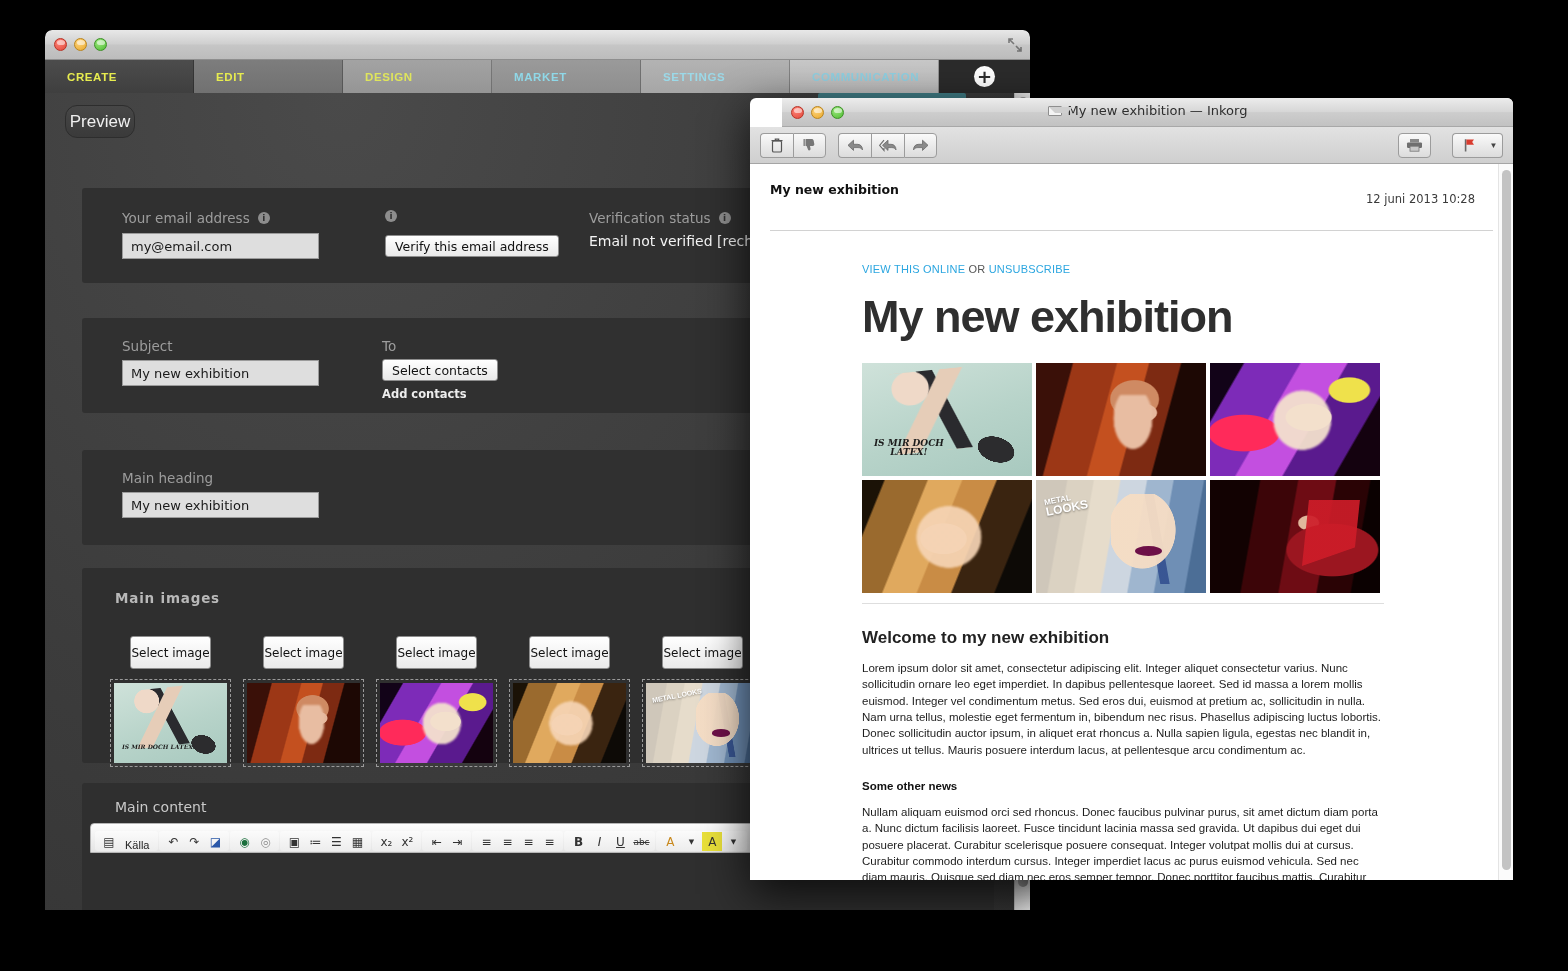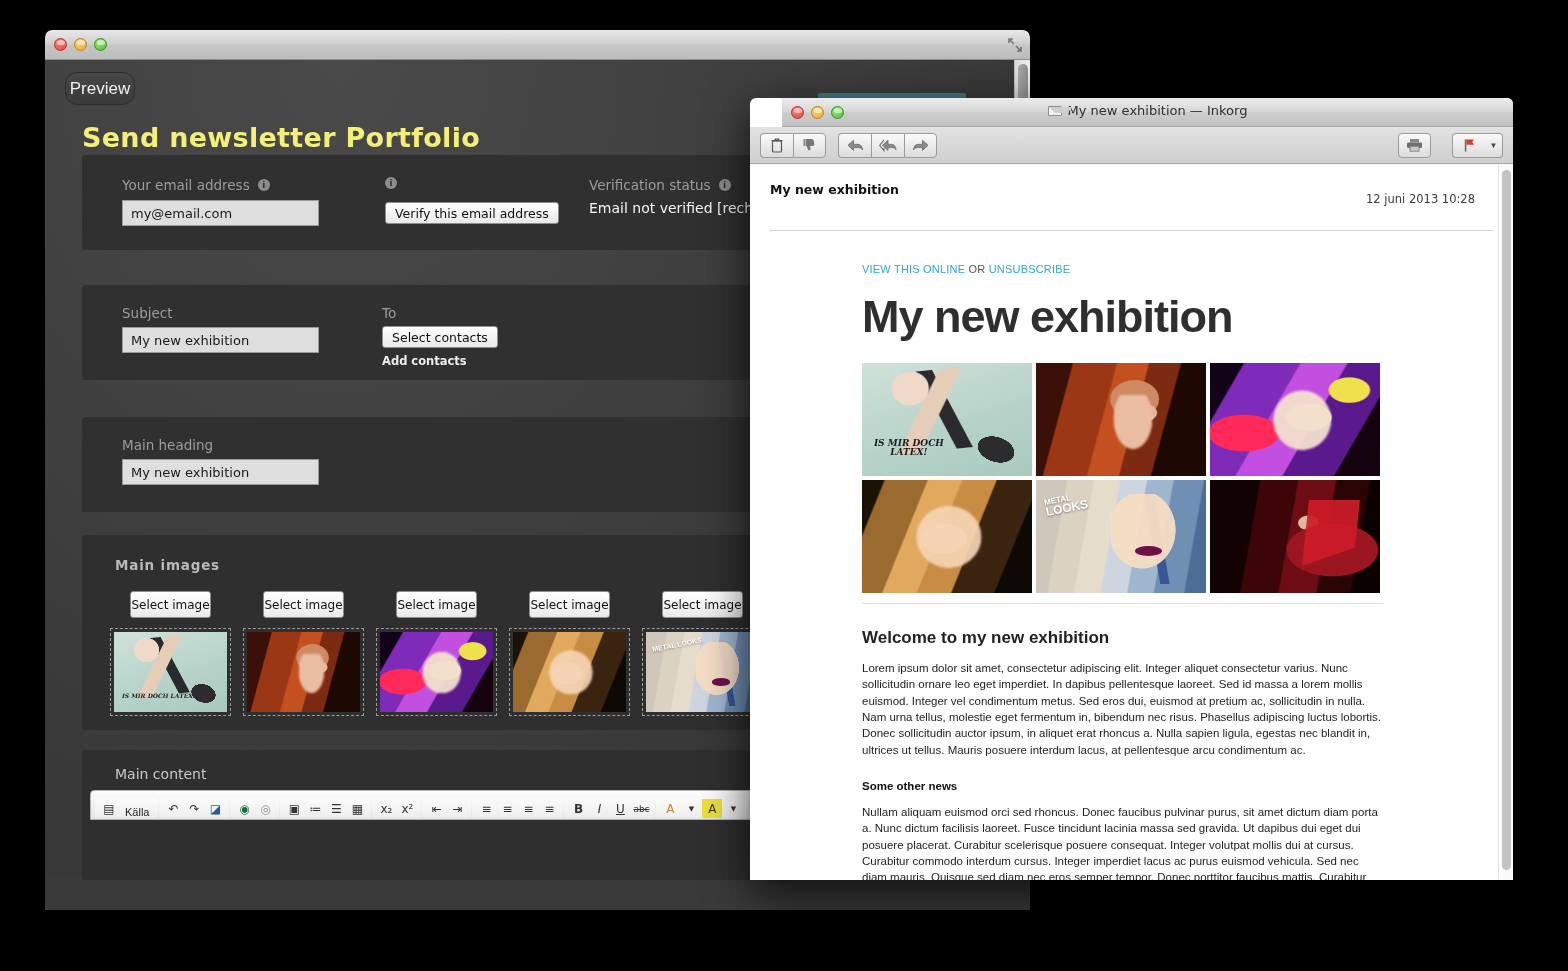--- a/index.html
+++ b/index.html
@@ -130,21 +130,21 @@
     font-family:"DejaVu Sans", sans-serif;
   }
   .sec-label{
     position:absolute; font-size:13.5px; color:#b9b9b9; font-weight:bold; letter-spacing:.8px;
     font-family:"DejaVu Sans", sans-serif;
   }
 
   .thumb-row{ position:absolute; left:8px; top:52px; display:flex; gap:12px; }
   .thumb-cell{ width:121px; }
   .thumb-cell .btn-sel{
-    margin:4px auto 10px; width:81px; height:27px;
+    margin:16px auto 10px; width:81px; height:33px;
     background: linear-gradient(180deg,#ffffff,#eaeaea);
     border:1px solid #8d8d8d; border-radius:3px;
     color:#111; font-size:12px; display:flex;align-items:center;justify-content:center;
     font-family:"DejaVu Sans", sans-serif;
   }
   .thumb-box{
     width:121px; height:88px; border:1px dashed #9a9a9a; padding:3px; background:transparent;
   }
   .thumb-img{ width:100%; height:100%; position:relative; overflow:hidden; }
 
@@ -334,25 +334,47 @@
         <span class="tl yellow"></span>
         <span class="tl green"></span>
       </div>
       <div class="bw-resize">
         <svg width="16" height="16" viewBox="0 0 16 16">
             <path d="M2 6V2h4M14 10v4h-4M2.5 2.5l4.5 4.5M13.5 13.5L9 9" stroke="#3d3d3d" stroke-width="1.6" fill="none"></path>
           </svg>
       </div>
     </div>
 
+    <div class="bw-tabs">
+      <div class="bw-tab t0">
+          <span>CREATE</span>
+        </div>
+      <div class="bw-tab t1">
+          <span>EDIT</span>
+        </div>
+      <div class="bw-tab t2">
+          <span>DESIGN</span>
+        </div>
+      <div class="bw-tab t3">
+          <span>MARKET</span>
+        </div>
+      <div class="bw-tab t4">
+          <span>SETTINGS</span>
+        </div>
+      <div class="bw-tab t5">
+          <span>COMMUNICATION</span>
+        </div>
+      <div class="bw-plus">
+        <span class="plus-circle">+</span>
+      </div>
+    </div>
 
     <div class="bw-body">
 
       <div class="preview-btn">Preview</div>
-      <div class="page-title">Send newsletter Portfolio</div>
 
       <div class="panel p1">
         <div class="fld-label" style="left:40px; top:22px;">
           <span>Your email address</span>
           <span class="info-i">i</span>
         </div>
         <div class="txt-input" style="left:40px; top:45px; width:197px;text-align:right;">my@email.com</div>
 
         <div class="fld-label" style="left:303px; top:22px;">
           <span class="info-i">i</span>

